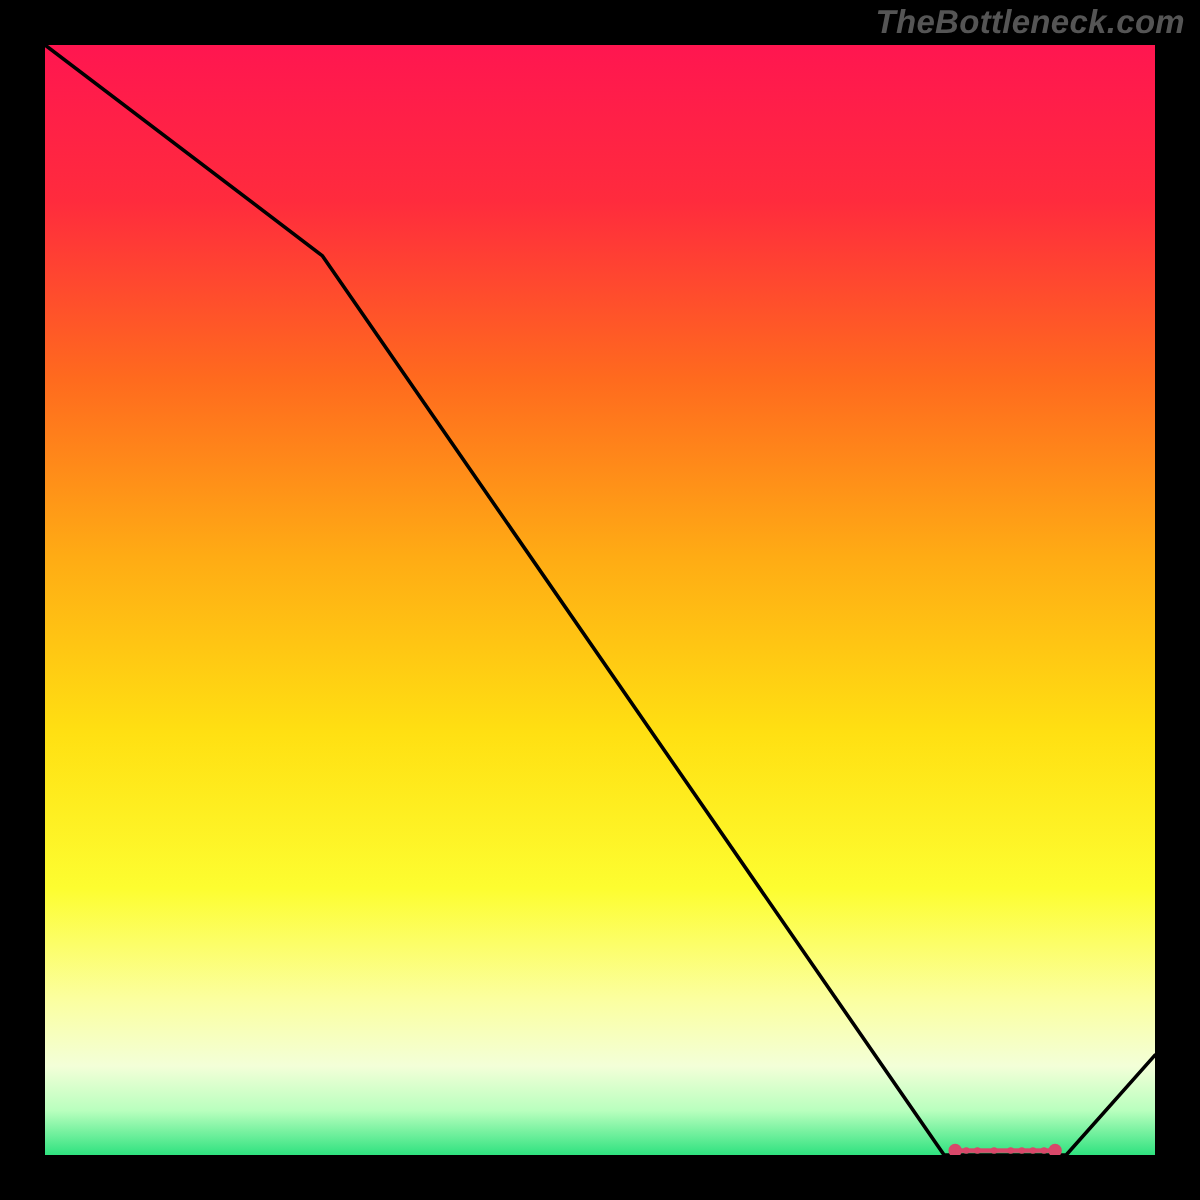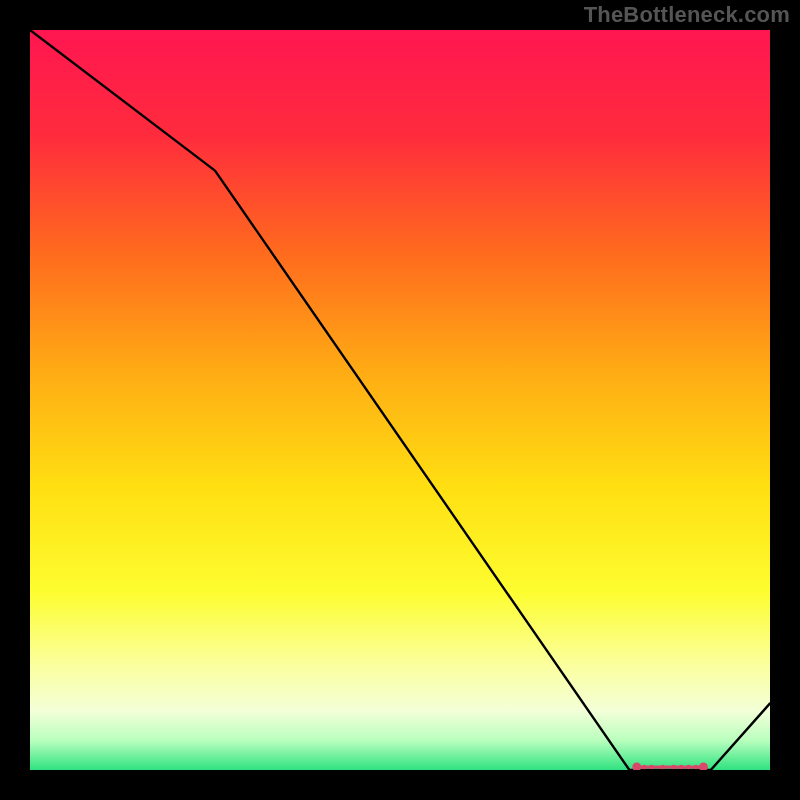--- a/index.html
+++ b/index.html
@@ -11,20 +11,21 @@
     overflow: hidden;
     font-family: Arial, Helvetica, sans-serif;
   }
   .frame {
     position: absolute;
     top: 0;
     left: 0;
     width: 800px;
     height: 800px;
     background: #000;
+    font-style: italic;
   }
   .watermark {
     position: absolute;
     top: 2px;
     right: 10px;
     font-size: 22px;
     font-weight: bold;
     color: #555;
     letter-spacing: 0.2px;
     user-select: none;

